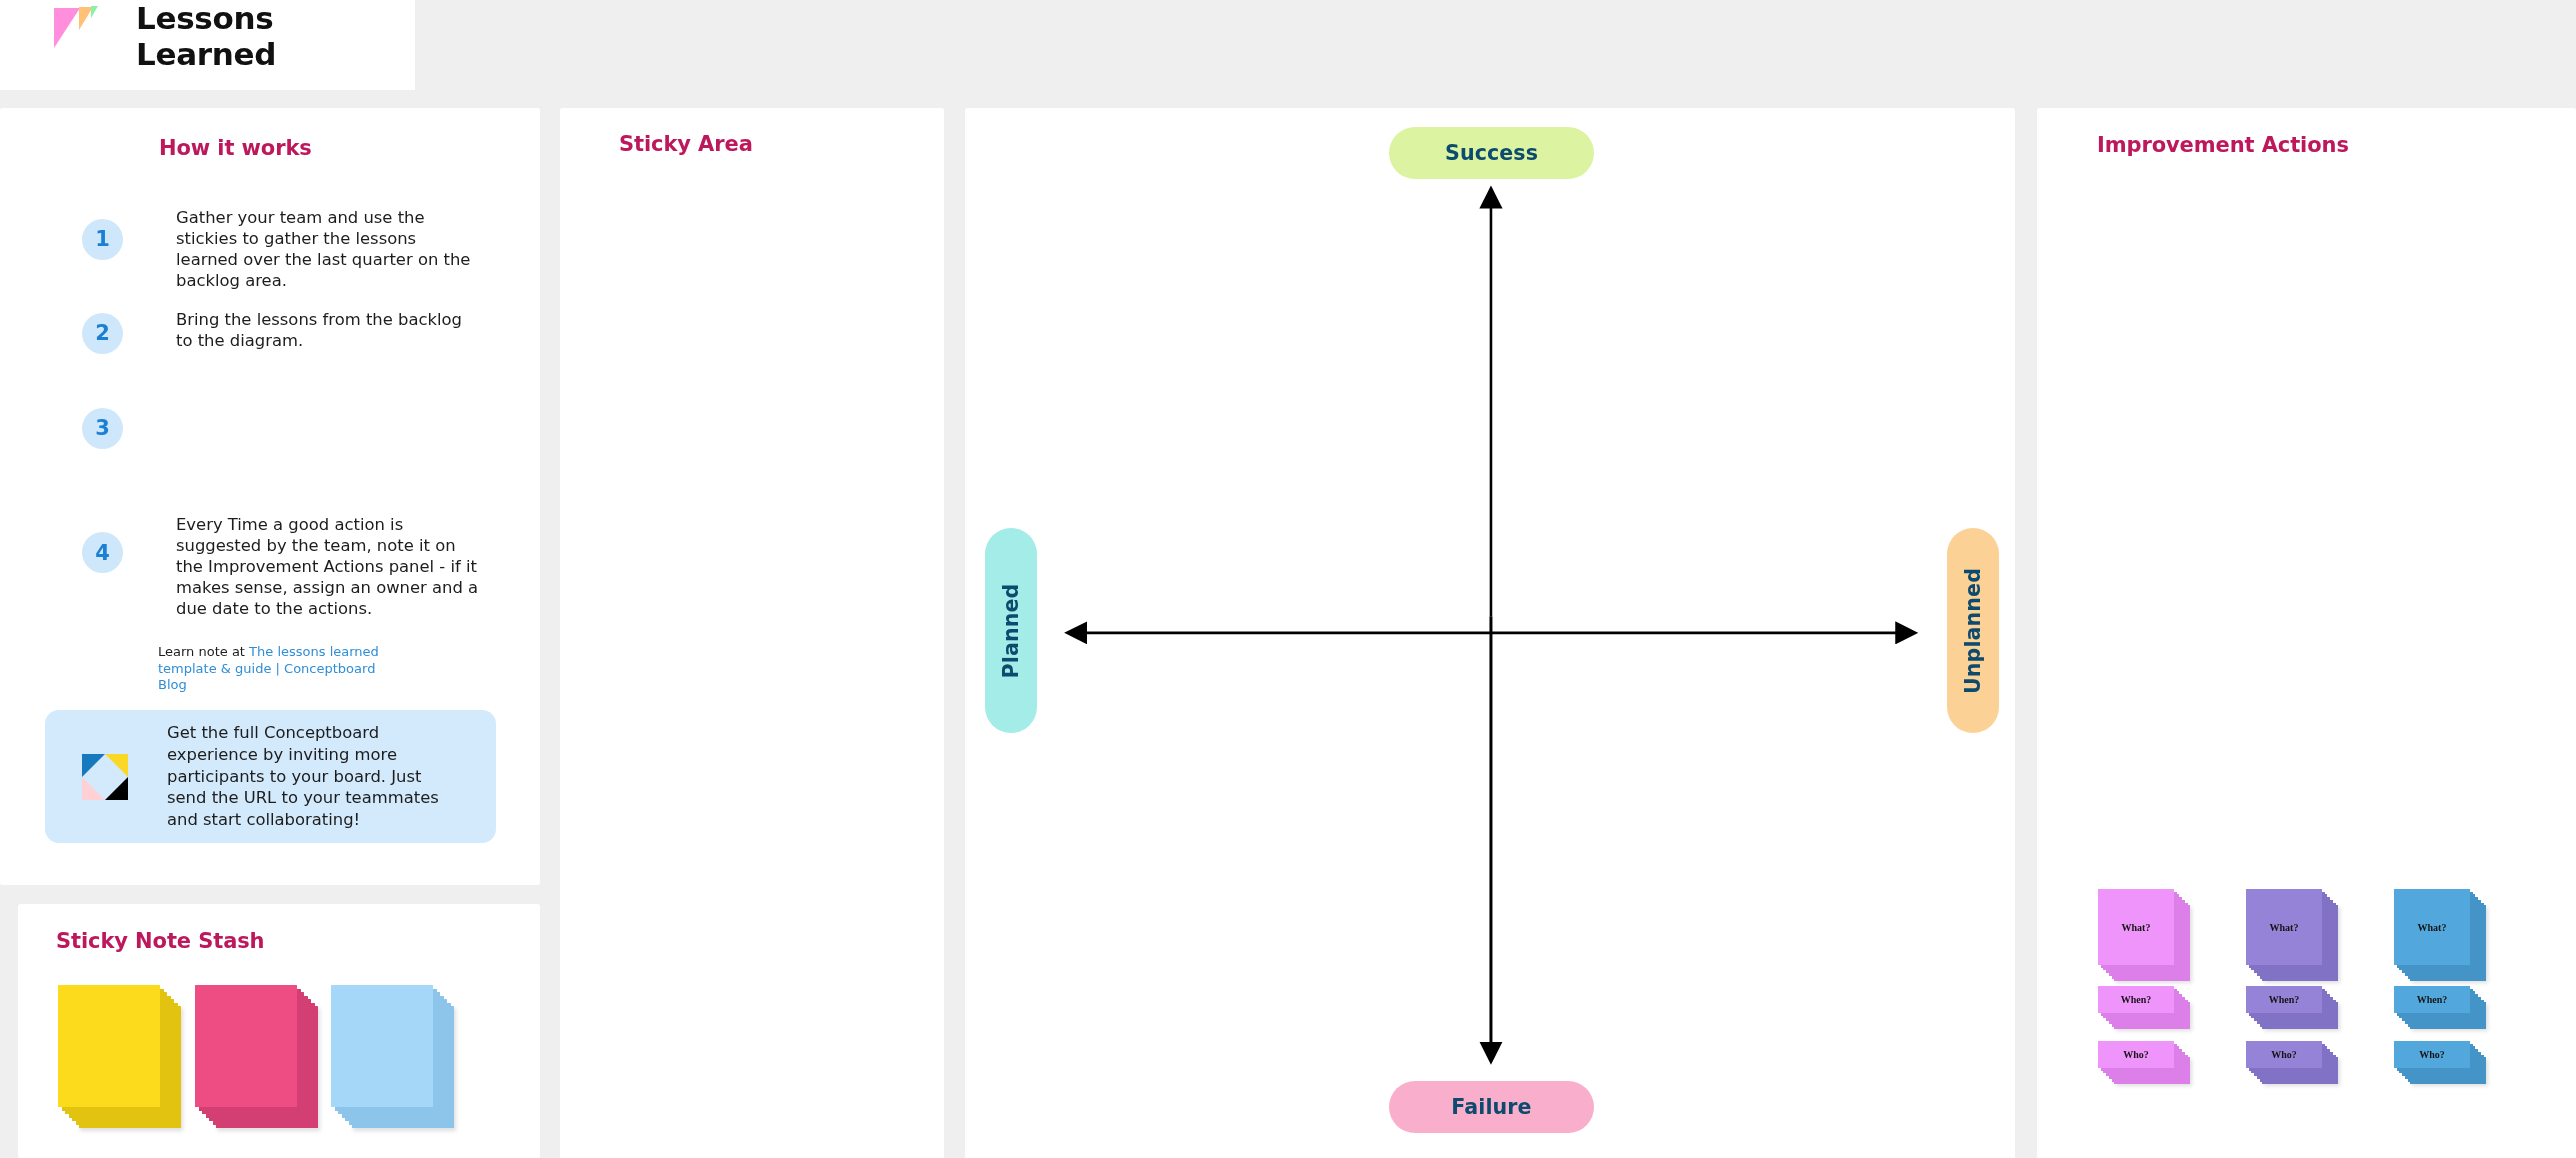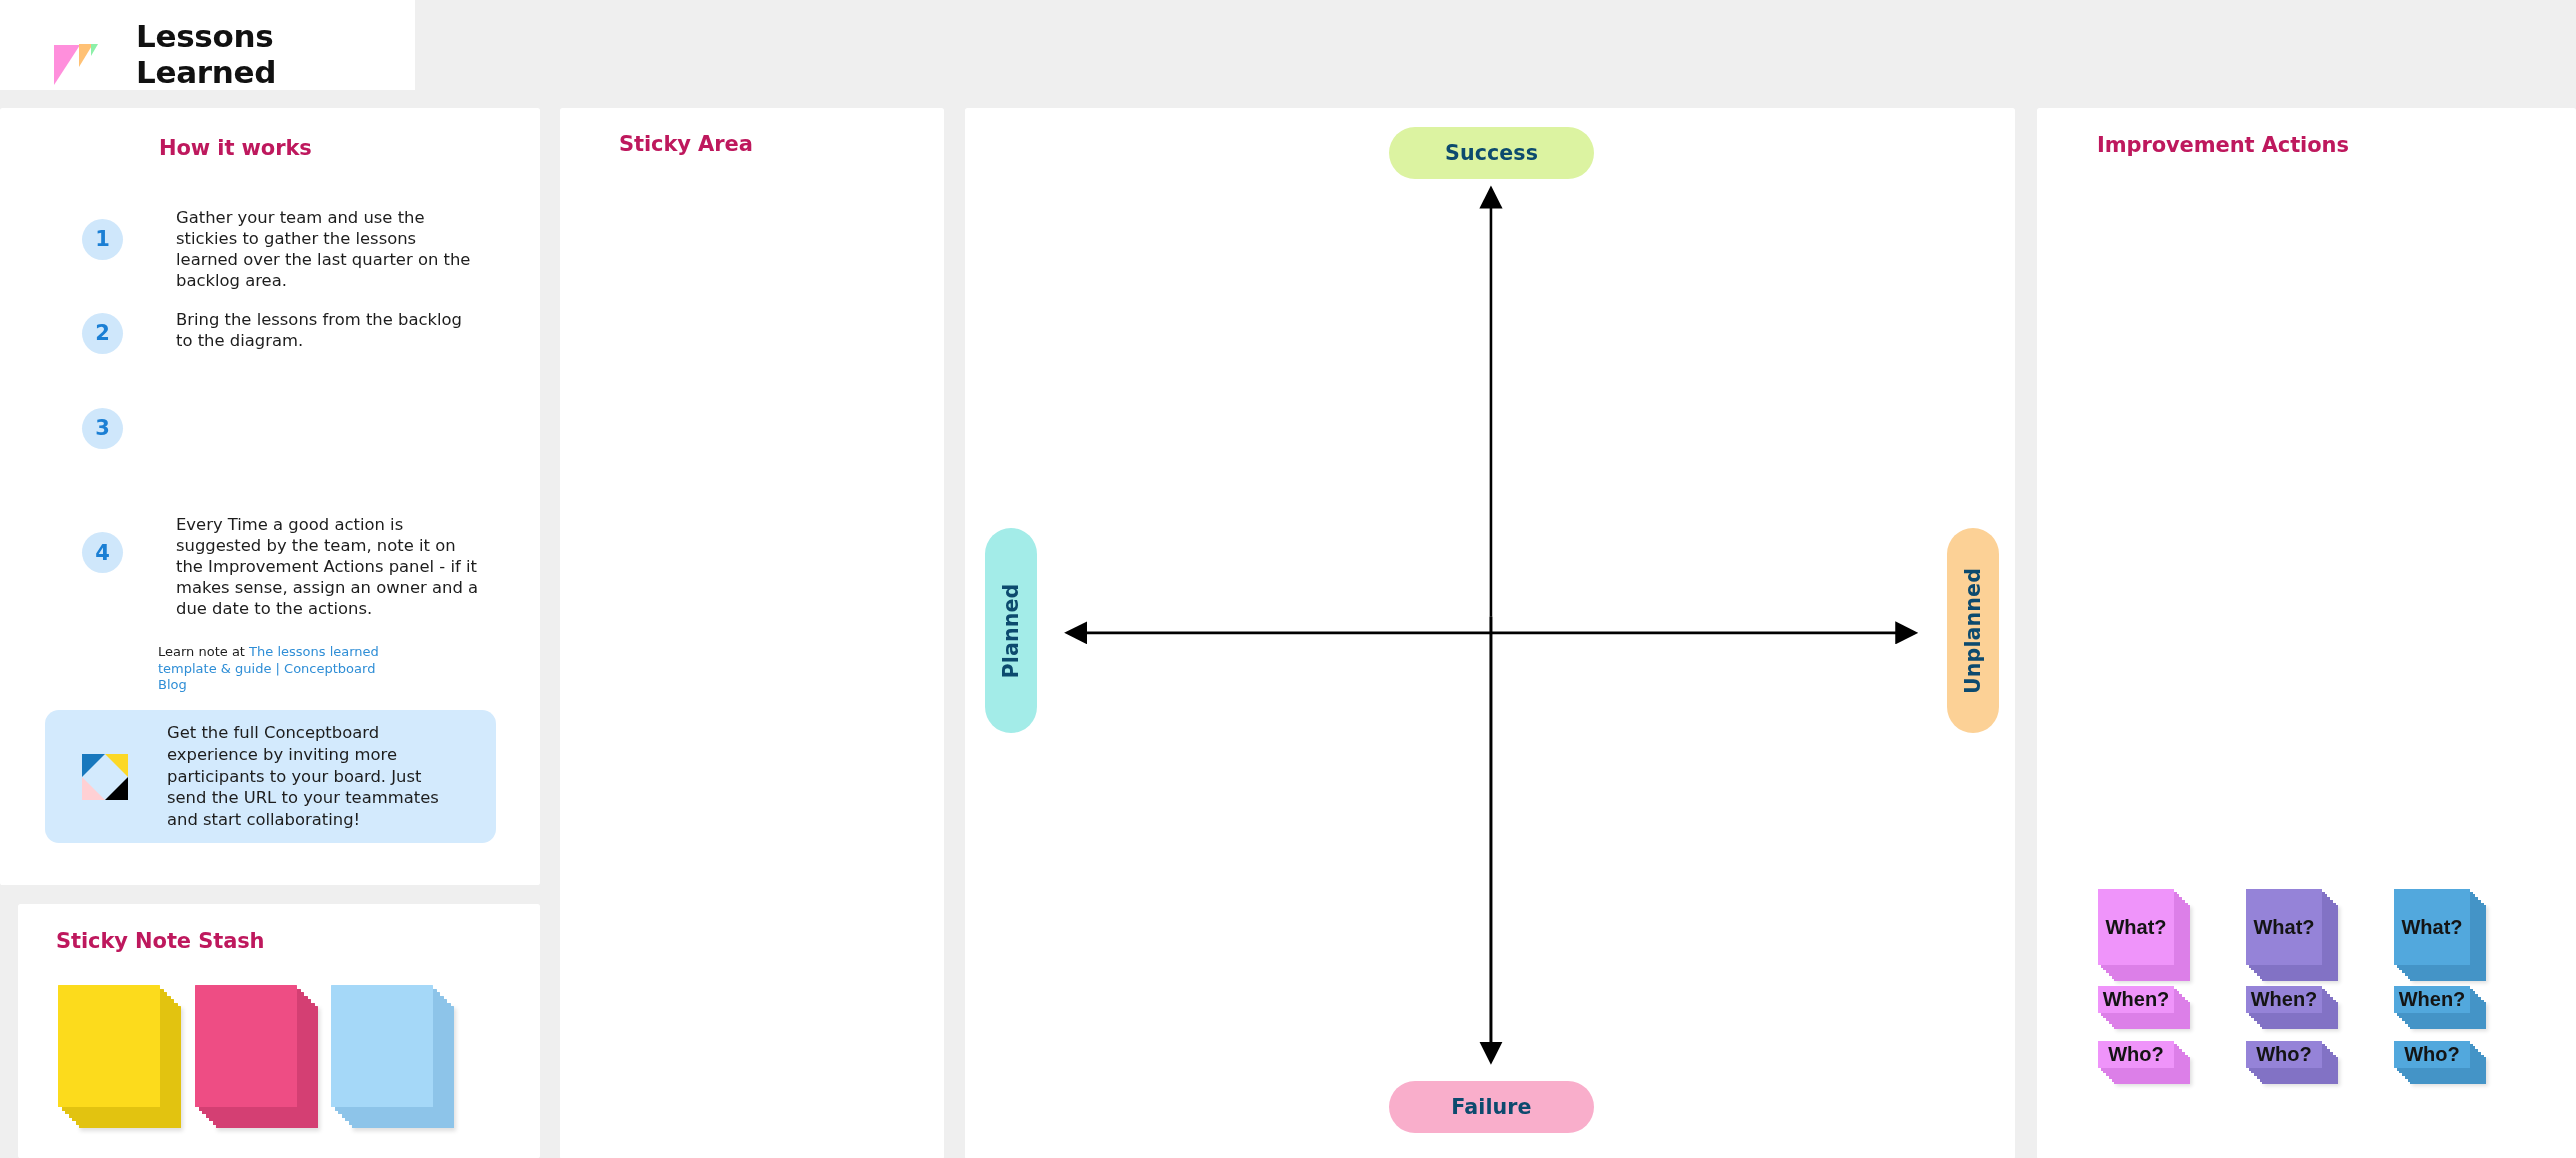--- a/index.html
+++ b/index.html
@@ -10,21 +10,21 @@
     font-family: "Liberation Sans", sans-serif;
     overflow: hidden;
   }
   #board { position: relative; width: 2576px; height: 1159px; }
 
   
   .title-card {
     position: absolute; left: 0; top: 0;
     width: 415px; height: 90px;
     background: #ffffff;
-    display: flex; align-items: flex-end;
+    display: flex; align-items: flex-start;
   }
   .logo-mark {
     position: relative;
     width: 49px; height: 49px;
     margin-left: 54px; margin-top: 3.9px;
     flex: 0 0 auto;
   }
   .logo-mark .tri-pink {
     position: absolute; left: 0; top: 3.9px;
     width: 0; height: 0;
@@ -199,23 +199,23 @@
   .axis-svg { position: absolute; left: 965px; top: 108px; width: 1050px; height: 1051px; pointer-events: none; }
 
   
   .ia-group { position: absolute; }
   .ia-stack { position: absolute; }
   .ia-stack .sheet {
     position: absolute;
     display: flex; align-items: center; justify-content: center;
   }
   .ia-stack .sheet span {
-    font-family: Liberation Sans, sans-serif;
+    font-family: Liberation Serif, serif;
     font-weight: 700;
-    font-size: 20px;
+    font-size: 10px;
     color: #141414;
   }
 </style>
 </head>
 <body>
 
 <div id="board">
 
   <div class="title-card">
     <div class="logo-mark">

